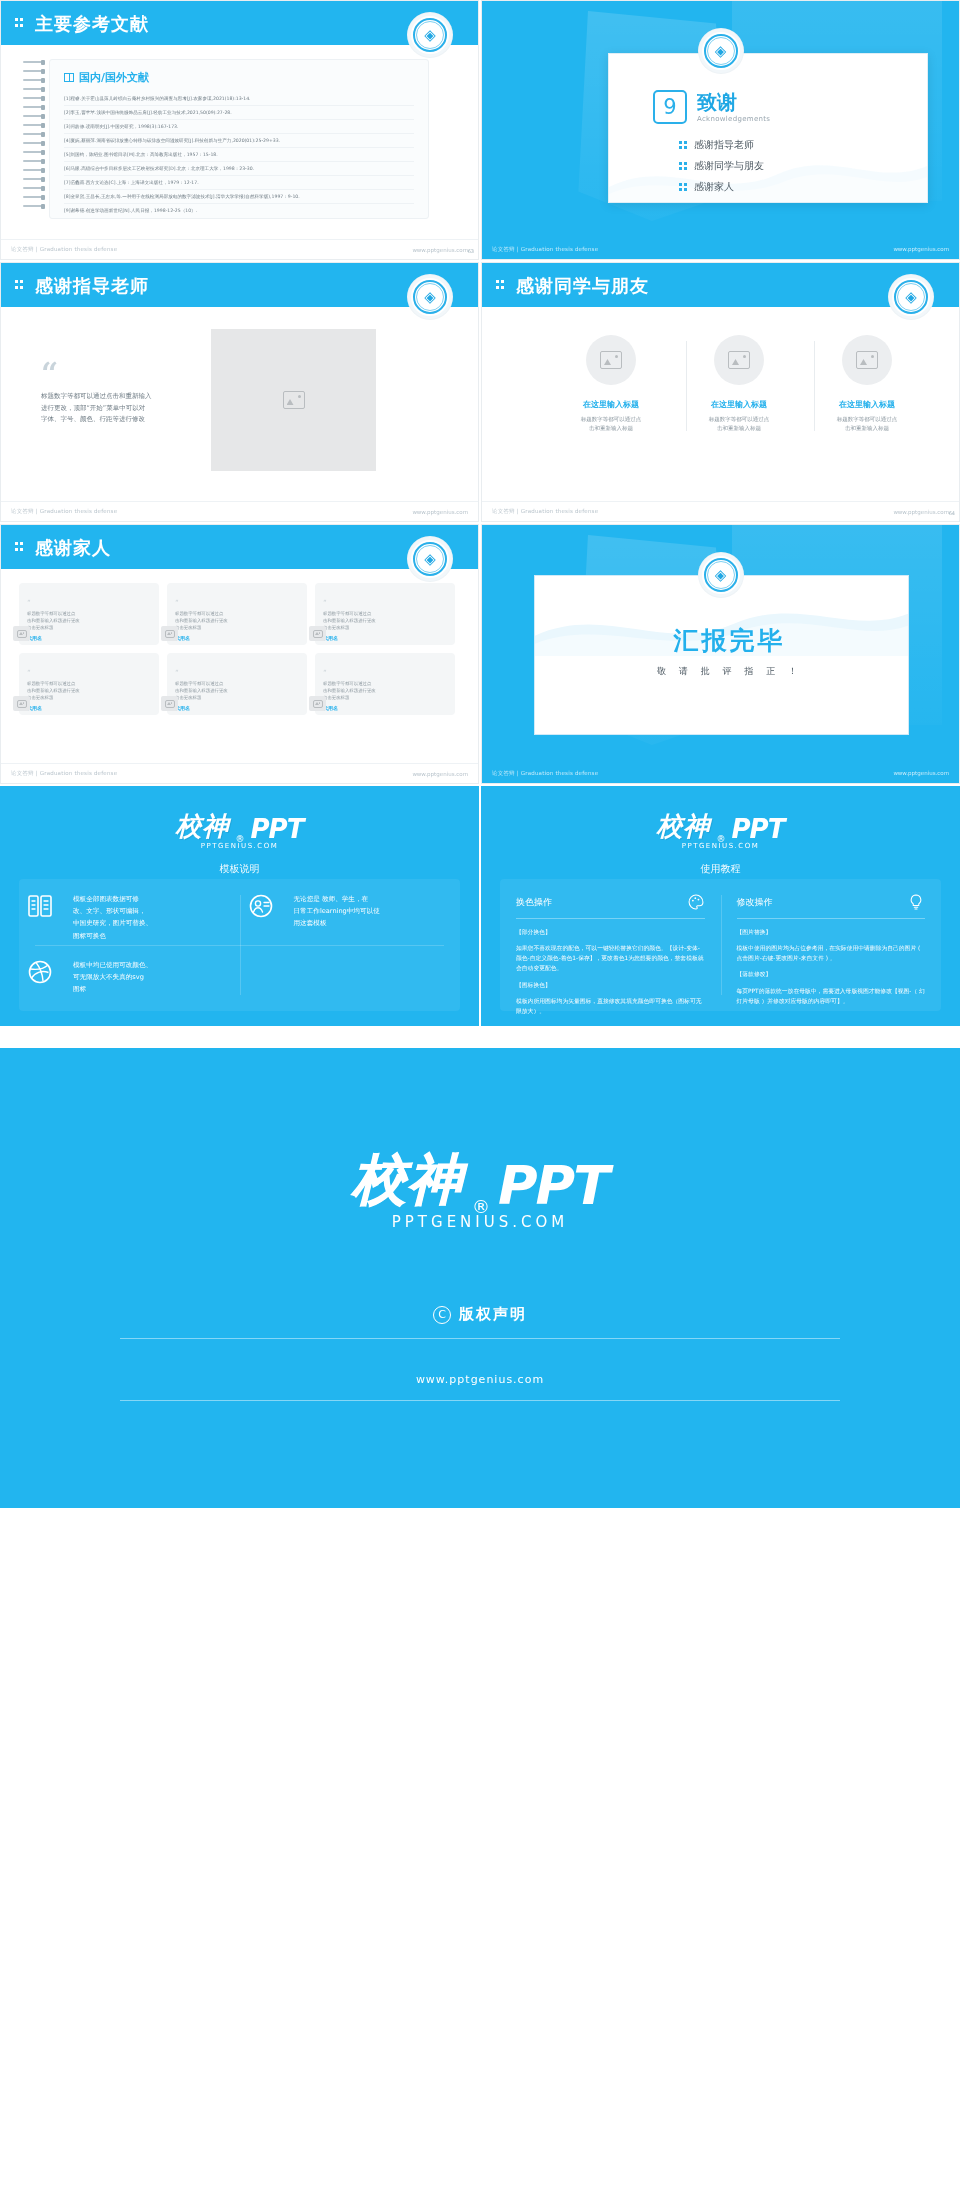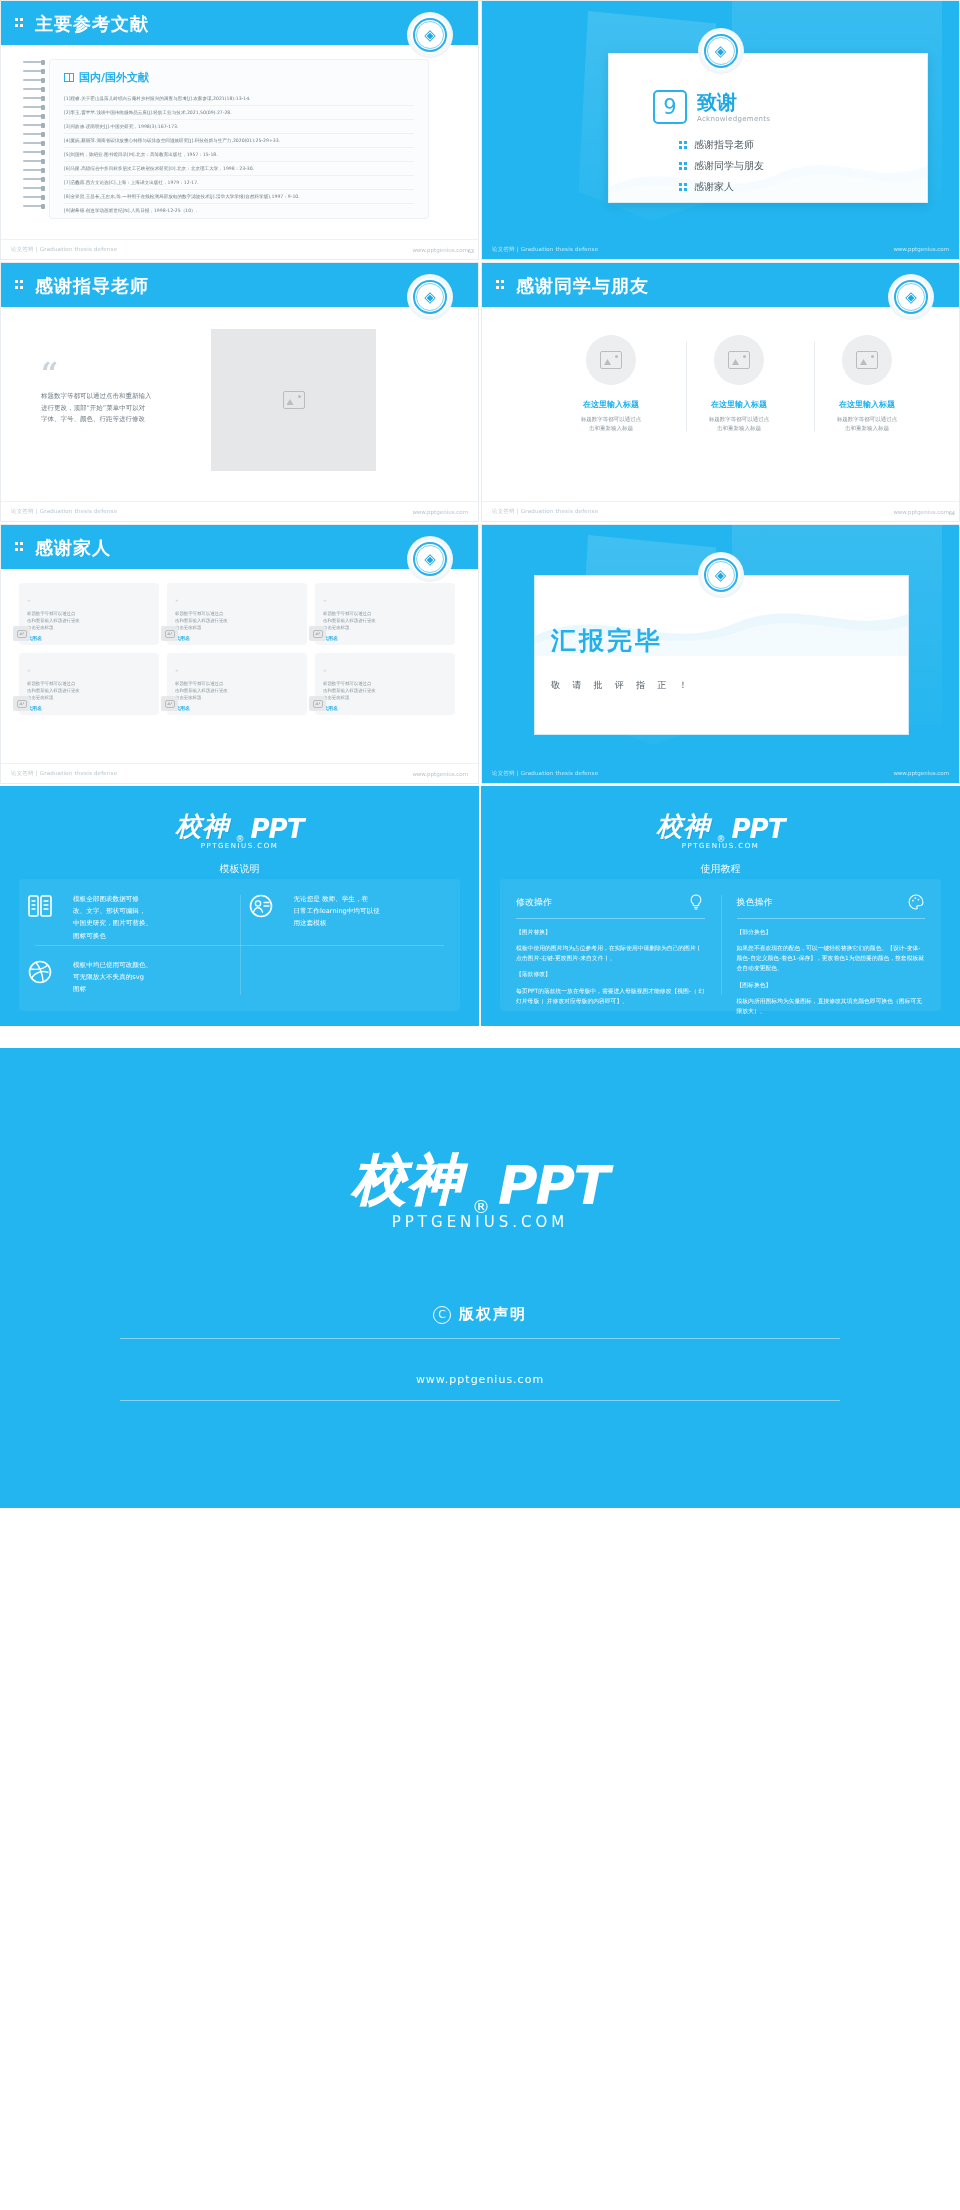--- a/index.html
+++ b/index.html
@@ -192,21 +192,21 @@
   .fam-av .ph-ico{ width:10px;height:8px;border-width:1px;}
   .fam-av .ph-ico::before{left:1.5px;bottom:1.5px;width:4px;height:3px;}
   .fam-av .ph-ico::after{right:1.5px;top:1.5px;width:1.5px;height:1.5px;}
 
   
   .end-card{
     position:absolute; left: 52px; top: 50px; width: 375px; height: 160px;
     background:#fff; border:1px solid #cfeaf8; overflow:hidden;
   }
   .end-title{ color:#23b0ec; font-size: 25px; font-weight:700; letter-spacing: 3px;}
-  .end-sub{ color:#4e5a63; font-size: 9px; letter-spacing: 5px; margin-top: 22px;}
+  .end-sub{ color:#4e5a63; font-size: 9px; letter-spacing: 5px; margin-top: 8px;}
 
   
   .promo{
     width: 479px; height: 240px; background:#22b5ef; position:relative; overflow:hidden;
     border: 1px solid #22b5ef;
   }
   .brand{
     display:flex; align-items:flex-end; justify-content:center; gap:6px; padding-top: 22px;
   }
   .brand-cn{
@@ -620,21 +620,21 @@
       <div class="cover">
         <div class="bldg"></div>
         <div class="bldg2"></div>
       </div>
 
       <div class="end-card">
         <svg class="wave" viewBox="0 0 375 80" preserveAspectRatio="none">
           <path d="M0,60 C70,28 130,78 200,48 C265,20 320,60 375,38 L375,80 L0,80 Z" fill="#eaf7fd"></path>
           <path d="M0,68 C65,42 135,82 205,56 C270,32 325,68 375,50 L375,80 L0,80 Z" fill="#f4fbfe"></path>
         </svg>
-        <div style="position:absolute;left:16px;right:0;top:48px;text-align:left;font-family:Liberation Serif, serif;">
+        <div style="position:absolute;left:16px;right:0;top:48px;text-align:center;">
           <div class="end-title">汇报完毕</div>
           <div class="end-sub">敬 请 批 评 指 正 ！</div>
         </div>
       </div>
 
       <div class="seal" style="left:50%; margin-left:-22px; top:28px;">
         <div class="ring">
             <span class="glyph">◈</span>
           </div>
       </div>
@@ -715,53 +715,53 @@
         <span class="brand-en">PPT</span>
       </div>
       <div class="brand-dom">PPTGENIUS.COM</div>
       <div class="promo-sub">使用教程</div>
 
       <div class="promo-body" style="display:flex;">
         <span class="vline"></span>
 
         <div class="tut">
           <div class="tut-h">
-            <span>修改操作</span>
-            <svg width="18" height="18" viewBox="0 0 26 26">
-              <path d="M13 3a7 7 0 0 0-4 12.7V18h8v-2.3A7 7 0 0 0 13 3z" fill="none" stroke="#fff" stroke-width="1.5"></path>
-              <path d="M10.5 20.5h5M11.5 23h3" stroke="#fff" stroke-width="1.5" stroke-linecap="round"></path>
-            </svg>
-          </div>
-          <div class="tut-rule"></div>
-          <div class="tut-b">
-            <span class="hd">【图片替换】</span>
-            <span class="hd">模板中使用的图片均为占位参考用，在实际使用中请删除为自己的图片 ( 点击图片-右键-更改图片-来自文件 ) 。</span>
-            <span class="hd">【落款修改】</span>
-            <span class="hd">每页PPT的落款统一放在母版中，需要进入母版视图才能修改【视图-（ 幻灯片母版 ）并修改对应母版的内容即可】。</span>
-          </div>
-        </div>
-
-        <div class="tut">
-          <div class="tut-h">
             <span>换色操作</span>
             <svg width="18" height="18" viewBox="0 0 26 26">
               <path d="M13 3a10 10 0 1 0 0 20c1.7 0 2.2-1.2 1.4-2.1-.9-1-.3-2.4 1-2.4H18a5 5 0 0 0 5-5C23 7.6 18.5 3 13 3z" fill="none" stroke="#fff" stroke-width="1.5"></path>
               <circle cx="8.5" cy="11" r="1.3" fill="#fff"></circle>
                 <circle cx="12" cy="7.5" r="1.3" fill="#fff"></circle>
                 <circle cx="16.5" cy="9.5" r="1.3" fill="#fff"></circle>
             </svg>
           </div>
           <div class="tut-rule"></div>
           <div class="tut-b">
             <span class="hd">【部分换色】</span>
             <span class="hd">如果您不喜欢现在的配色，可以一键轻松替换它们的颜色。【设计-变体-颜色-自定义颜色-着色1-保存】，更改着色1为您想要的颜色，整套模板就会自动变更配色。</span>
             <span class="hd">【图标换色】</span>
             <span class="hd">模板内所用图标均为矢量图标，直接修改其填充颜色即可换色（图标可无限放大）。</span>
           </div>
         </div>
+
+        <div class="tut">
+          <div class="tut-h">
+            <span>修改操作</span>
+            <svg width="18" height="18" viewBox="0 0 26 26">
+              <path d="M13 3a7 7 0 0 0-4 12.7V18h8v-2.3A7 7 0 0 0 13 3z" fill="none" stroke="#fff" stroke-width="1.5"></path>
+              <path d="M10.5 20.5h5M11.5 23h3" stroke="#fff" stroke-width="1.5" stroke-linecap="round"></path>
+            </svg>
+          </div>
+          <div class="tut-rule"></div>
+          <div class="tut-b">
+            <span class="hd">【图片替换】</span>
+            <span class="hd">模板中使用的图片均为占位参考用，在实际使用中请删除为自己的图片 ( 点击图片-右键-更改图片-来自文件 ) 。</span>
+            <span class="hd">【落款修改】</span>
+            <span class="hd">每页PPT的落款统一放在母版中，需要进入母版视图才能修改【视图-（ 幻灯片母版 ）并修改对应母版的内容即可】。</span>
+          </div>
+        </div>
       </div>
     </div>
   </div>
 
   <div style="height:22px;background:#fff;"></div>
 
   <div class="banner">
     <div style="display:flex;align-items:flex-end;gap:8px;">
       <span class="bbrand-cn">校神</span>
       <span class="bbrand-reg">®</span>

